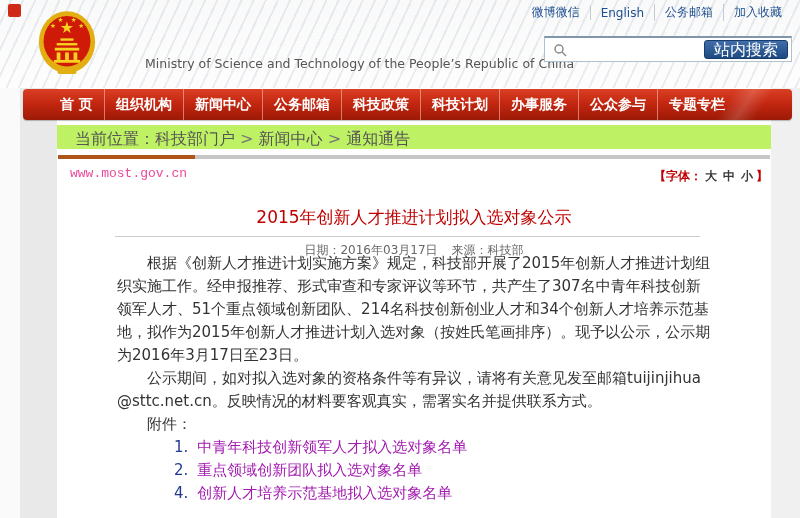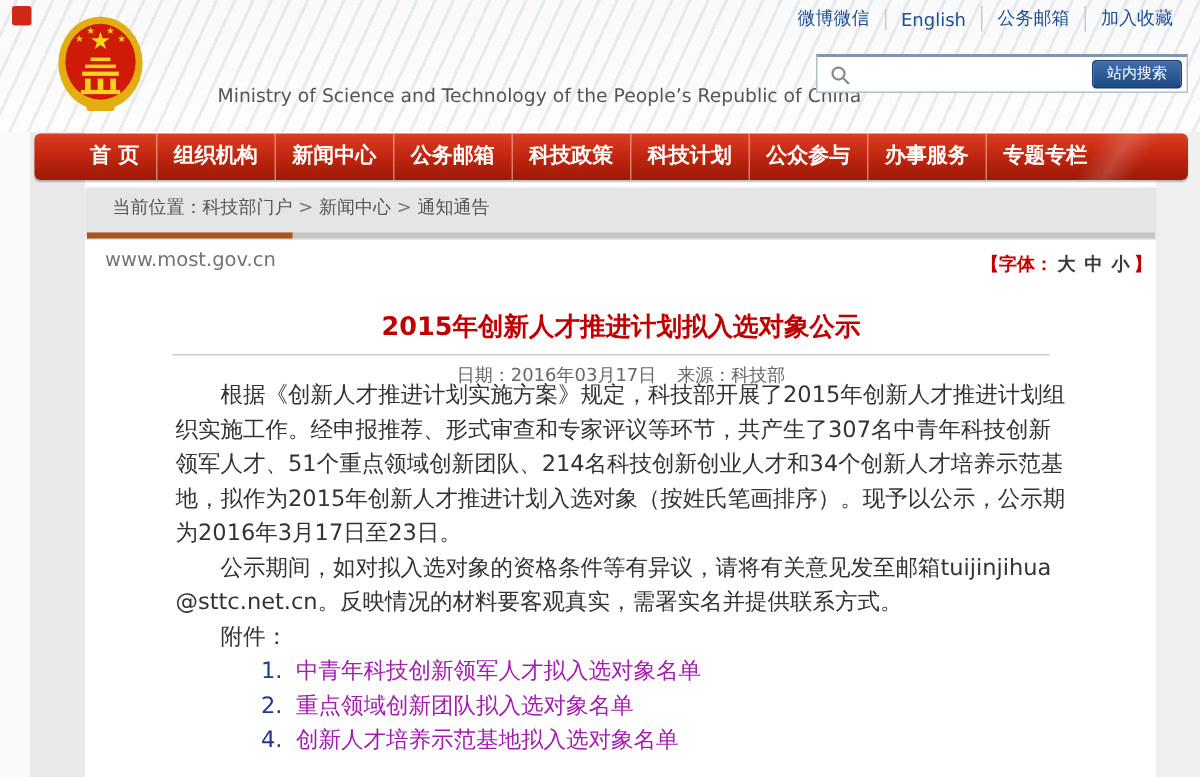--- a/index.html
+++ b/index.html
@@ -21,57 +21,57 @@
   .top-link{color:#1d4e8f;text-decoration:none;padding:0 10px;white-space:nowrap;cursor:pointer;}
   .top-link + .top-link{border-left:1px solid #c3c9d2;}
 
   .search-box{position:absolute;left:544px;top:36px;width:248px;height:26px;background:#fff;
     border:1px solid #b0c0ce;border-top:2px solid #8096ad;box-sizing:border-box;}
   .search-icon{position:absolute;left:8px;top:5px;width:14px;height:14px;}
   .search-input{position:absolute;left:26px;top:1px;width:140px;height:20px;border:none;outline:none;
     font-size:12px;color:#333;background:transparent;}
   .search-btn{position:absolute;right:3px;top:2px;height:19px;padding:0 9px;
     background:linear-gradient(#416ea9,#1d4a82);border:1px solid #173d6e;border-radius:3px;
-    color:#fff;font-size:10px;line-height:18px;cursor:pointer;white-space:nowrap;}
+    color:#fff;font-size:16px;line-height:18px;cursor:pointer;white-space:nowrap;}
 
   
   .navbar{position:absolute;left:23px;top:89px;width:769px;height:31px;border-radius:4px;
     background:linear-gradient(#da4024,#c22610 48%,#9c1a06);box-shadow:0 1px 1px rgba(0,0,0,.25);
     overflow:hidden;}
   .navbar::after{content:"";position:absolute;right:10px;top:-10px;width:80px;height:60px;
     background:linear-gradient(105deg,transparent 30%,rgba(255,255,255,.16) 50%,transparent 70%);
     transform:skewX(-20deg);}
   .nav-items{display:flex;align-items:center;height:31px;padding-left:26px;}
   .nav-item{color:#fff;font-size:14px;font-weight:bold;padding:0 11px;text-decoration:none;
     white-space:nowrap;cursor:pointer;line-height:31px;text-align:center;}
   .nav-item + .nav-item{border-left:1px solid rgba(255,200,185,.55);}
 
   
   .bg-below{position:absolute;left:0;top:88px;width:800px;height:430px;
     background:linear-gradient(to right,#fafafa 0 20px,#e9e9e9 20px 57px,#ffffff 57px 771px,#f0f0f0 771px 100%);}
 
   
-  .breadcrumb{position:absolute;left:57px;top:125px;width:714px;height:35px;background:#e5e5e5;
-    font-size:12px;color:#555;line-height:27px;box-sizing:border-box;padding-left:18px;}
+  .breadcrumb{position:absolute;left:57px;top:125px;width:714px;height:24px;background:#bef264;
+    font-size:16px;color:#555;line-height:27px;box-sizing:border-box;padding-left:18px;}
   .bc-label{color:#555;}
   .crumb-link{color:#555;text-decoration:none;cursor:pointer;}
   .bc-sep{white-space:pre;color:#777;}
   .crumb:last-child .bc-sep{display:none;}
 
   
   .divider{position:absolute;left:58px;top:155px;width:712px;height:4px;background:#c6c6c6;}
   .divider-accent{position:absolute;left:0;top:0;width:137px;height:4px;background:#ad5418;}
-  .site-url{position:absolute;left:70px;top:166px;font-size:13px;color:#737373;}
+  .site-url{position:absolute;left:70px;top:166px;font-size:13px;color:#ec4899;font-family:Liberation Mono, monospace;}
   .font-control{position:absolute;right:32px;top:168px;font-size:12px;color:#c00000;font-weight:bold;}
   .fc-open,.fc-close{color:#c00000;}
   .fc-opt{color:#3a3a3a;text-decoration:none;margin:0 3px;cursor:pointer;font-weight:bold;}
 
   
   .article-title{position:absolute;left:87px;top:206px;width:654px;text-align:center;
-    font-size:17px;font-weight:bold;color:#c00000;}
+    font-size:17px;font-weight:normal;color:#c00000;}
   .title-rule{position:absolute;left:115px;top:236px;width:585px;height:1px;background:#ccc;}
   .article-meta{position:absolute;left:87px;top:242px;width:654px;text-align:center;
     font-size:12px;color:#666;}
   .meta-date{margin-right:14px;text-align:center;}
   .article-body{position:absolute;left:117px;top:252px;width:598px;font-size:15px;color:#333;
     line-height:23px;}
   .para{margin:0;text-indent:2em;word-break:break-all;}
   .att-label{margin:0;text-indent:2em;}
   .attachments{list-style:none;margin:0;padding:0 0 0 57px;}
   .attachment-row{line-height:23px;white-space:nowrap;}
@@ -126,22 +126,22 @@
   <div class="bg-below"></div>
 
   <nav class="navbar">
     <div class="nav-items">
         <a class="nav-item">首 页</a>
         <a class="nav-item">组织机构</a>
         <a class="nav-item">新闻中心</a>
         <a class="nav-item">公务邮箱</a>
         <a class="nav-item">科技政策</a>
         <a class="nav-item">科技计划</a>
+        <a class="nav-item">办事服务</a>
         <a class="nav-item">公众参与</a>
-        <a class="nav-item">办事服务</a>
         <a class="nav-item">专题专栏</a>
       </div>
   </nav>
 
   <div class="breadcrumb">
     <span class="bc-label">当前位置：</span><span class="bc-path"><span class="crumb"><a class="crumb-link">科技部门户</a><span class="bc-sep"> &gt; </span></span><span class="crumb"><a class="crumb-link">新闻中心</a><span class="bc-sep"> &gt; </span></span><span class="crumb"><a class="crumb-link">通知通告</a></span></span>
   </div>
 
   <div class="divider">
     <div class="divider-accent"></div>

